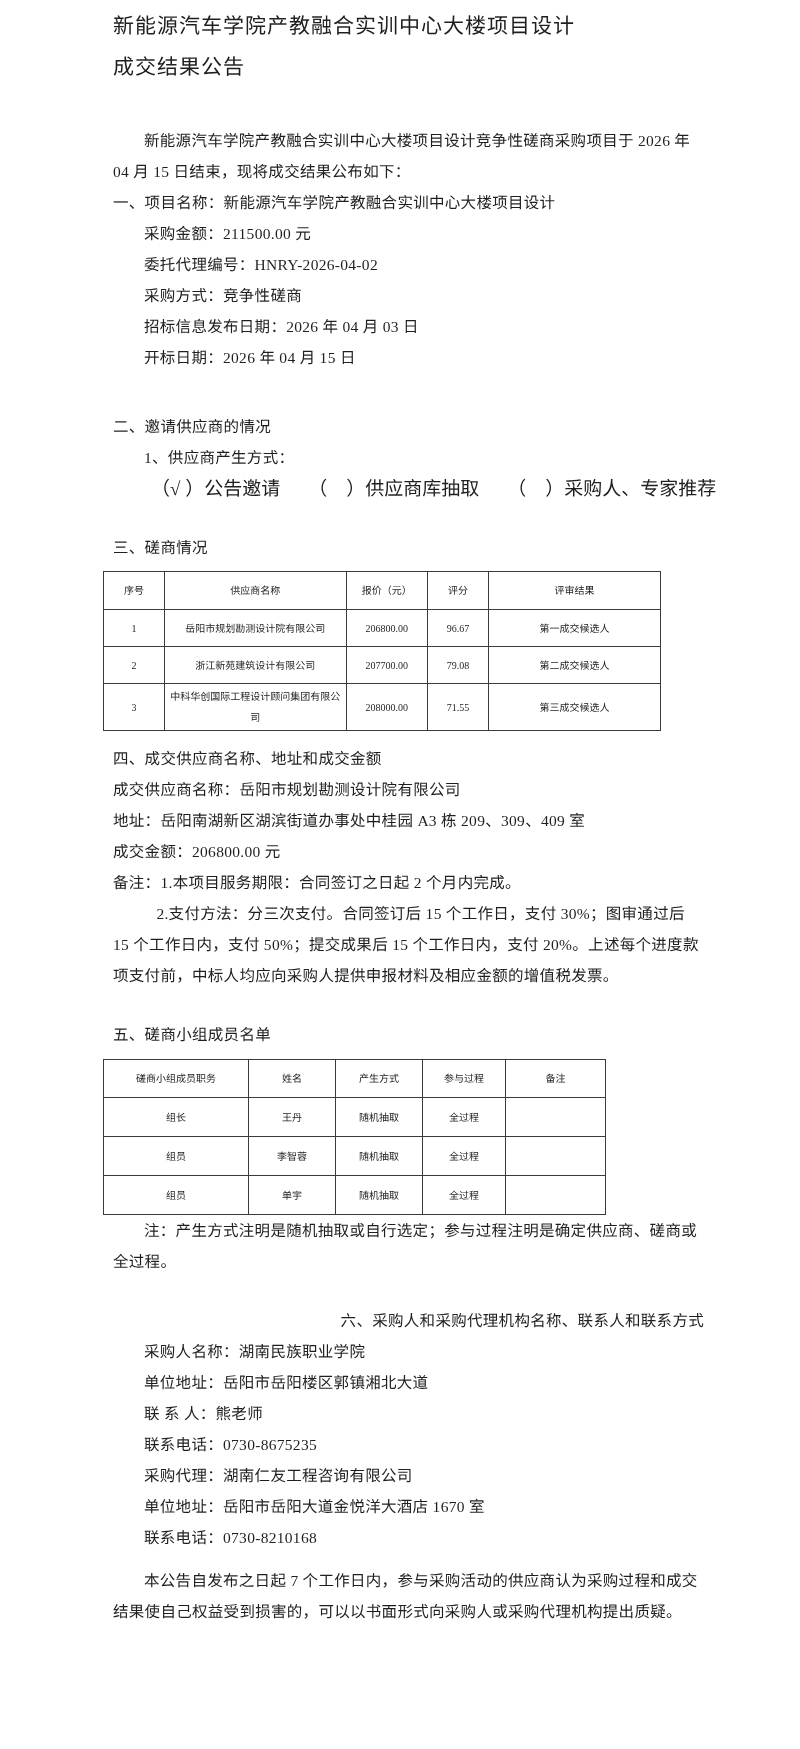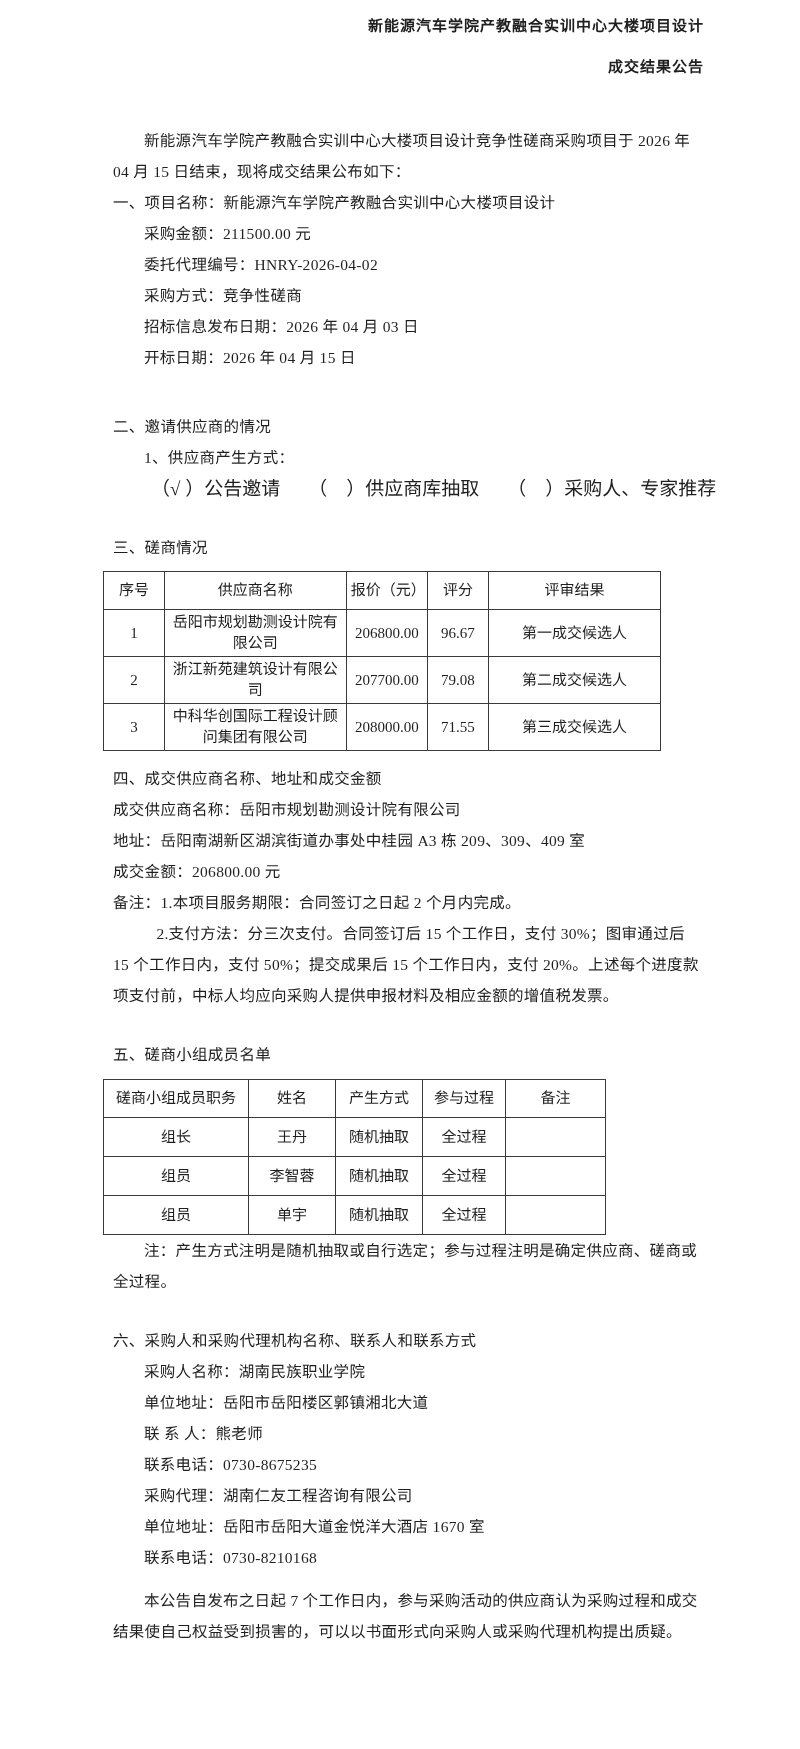--- a/index.html
+++ b/index.html
@@ -12,60 +12,60 @@
     color: #1f1f1f;
     -webkit-font-smoothing: antialiased;
   }
   .page {
     width: 800px;
     height: 1749px;
     padding: 10px 96px 0 113px; 
     position: relative;
   }
   .title {
-    text-align: right;
-    font-size: 15px;
+    text-align: left;
+    font-size: 21px;
     line-height: 24px;
     letter-spacing: 1px;
-    font-weight: 700;
+    font-weight: 400;
   }
   .title-1 { margin-top: 4px; }
   .title-2 { margin-top: 17px; }
 
   p, .line {
     font-size: 15.5px;
     line-height: 31px;
     letter-spacing: 0.3px;
   }
   .intro { margin-top: 46px; text-indent: 2em; }
   .indent-2 { padding-left: 2em; }
   .ti-2 { text-indent: 2em; }
   .ti-28 { text-indent: 2.8em; }
 
   .gap-before-2 { margin-top: 38px; }
   .gap-before-3 { margin-top: 28px; }
   .gap-before-4 { margin-top: 12px; }
   .gap-before-5 { margin-top: 28px; }
-  .gap-before-6 { margin-top: 28px; }
+  .gap-before-6 { margin-top: 28px; text-align: right; }
   .gap-closing  { margin-top: 12px; }
 
   .options-row {
     display: flex;
     padding-left: 2em;
     gap: 28px;
     font-size: 19px;
     line-height: 31px;
     white-space: nowrap;
   }
 
   table {
     border-collapse: collapse;
     table-layout: fixed;
     margin-left: -10px; 
-    font-size: 15px;
+    font-size: 10px;
   }
   th, td {
     border: 1px solid #3a3a3a;
     text-align: center;
     vertical-align: middle;
     font-weight: 400;
     padding: 2px 4px;
     line-height: 21px;
   }
   .tbl-negotiation { width: 558px; margin-top: 8px; }

